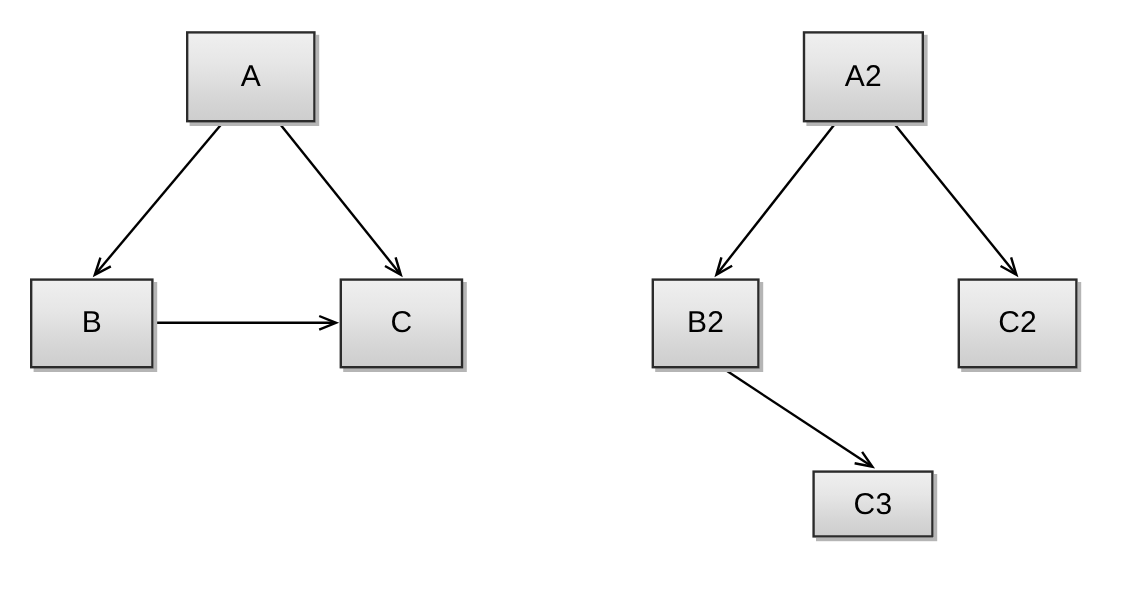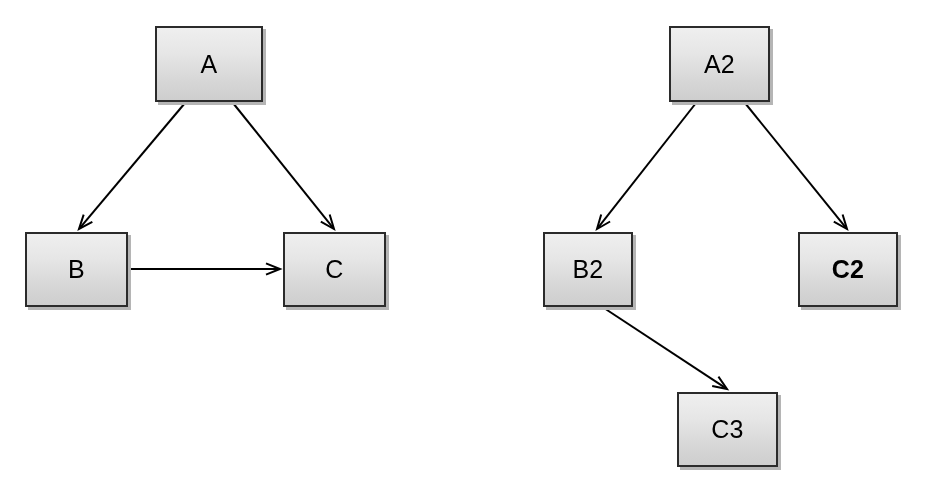--- a/index.html
+++ b/index.html
@@ -87,21 +87,21 @@
       </div>
       <div class="node" style="left: 283px; top: 232px; width: 103px; height: 75px;">
         <span class="node-label">C</span>
       </div>
       <div class="node" style="left: 669px; top: 26px; width: 101px; height: 76px; justify-content: center;">
         <span class="node-label">A2</span>
       </div>
       <div class="node" style="left: 543px; top: 232px; width: 90px; height: 75px;">
         <span class="node-label">B2</span>
       </div>
-      <div class="node" style="left: 798px; top: 232px; width: 100px; height: 75px; font-weight: bold;">
+      <div class="node" style="left: 798px; top: 232px; width: 100px; height: 75px;">
         <span class="node-label">C2</span>
       </div>
-      <div class="node" style="left: 677px; top: 392px; width: 101px; height: 75px;">
+      <div class="node" style="left: 677px; top: 392px; width: 101px; height: 56px;">
         <span class="node-label">C3</span>
       </div>
     </div>
 
 </div>
 
 </body></html>

